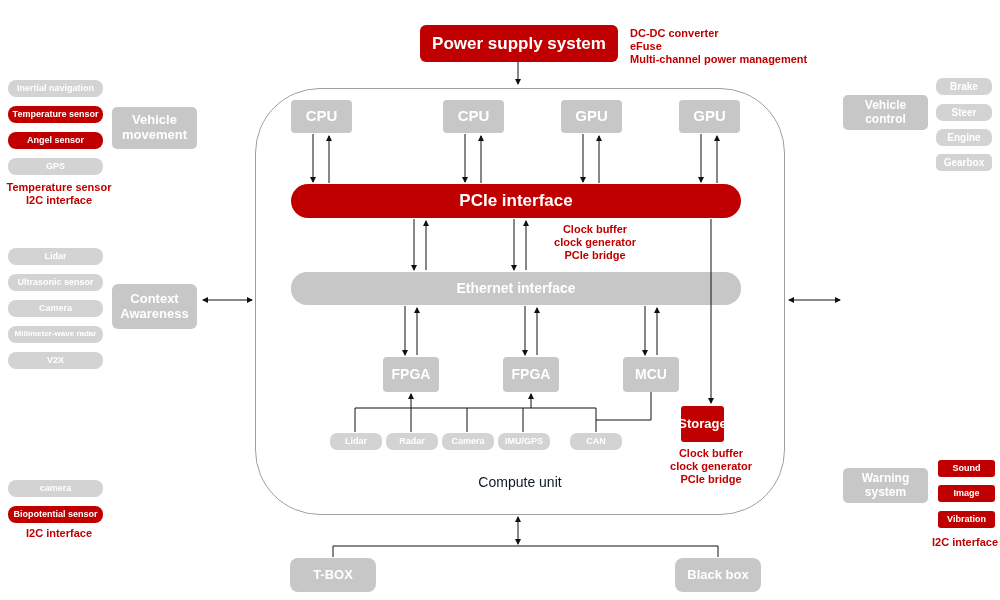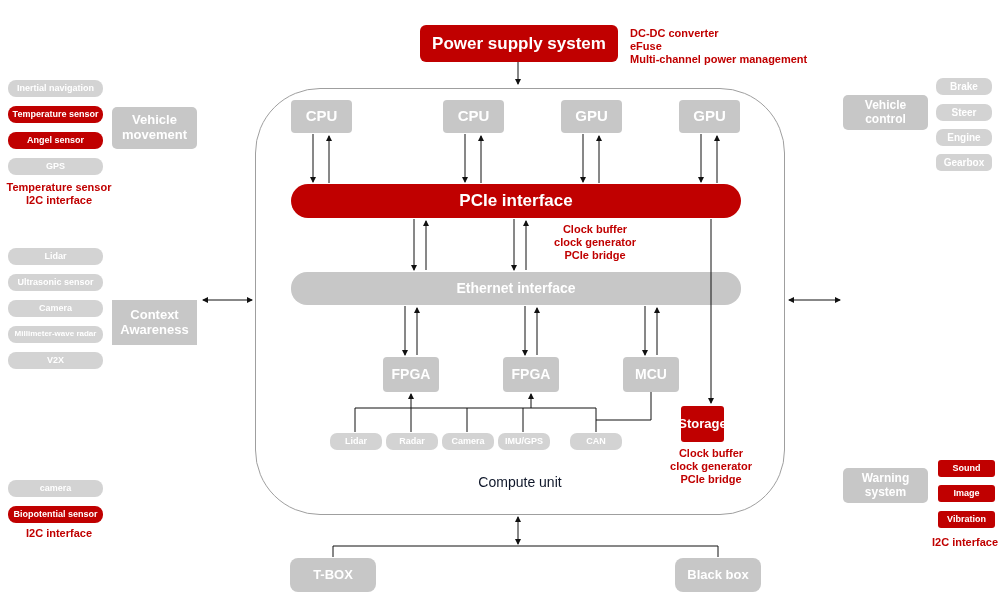--- a/index.html
+++ b/index.html
@@ -73,21 +73,21 @@
   <div class="rnote center" style="left:2px;top:181px;width:114px">
     <div>Temperature sensor</div>
     <div>I2C interface</div>
   </div>
 
   <div class="node pillgray" style="left:8px;top:248px;width:95px;height:17px;border-radius:8px;font-size:9px">Lidar</div>
   <div class="node pillgray" style="left:8px;top:274px;width:95px;height:17px;border-radius:8px;font-size:9px">Ultrasonic sensor</div>
   <div class="node pillgray" style="left:8px;top:300px;width:95px;height:17px;border-radius:8px;font-size:9px">Camera</div>
   <div class="node pillgray" style="left:8px;top:326px;width:95px;height:17px;border-radius:8px;font-size:8px">Millimeter-wave radar</div>
   <div class="node pillgray" style="left:8px;top:352px;width:95px;height:17px;border-radius:8px;font-size:9px">V2X</div>
-  <div class="node gray" style="left:112px;top:300px;width:85px;height:45px;border-radius:0;font-size:13px;padding:0 6px">Context Awareness</div>
+  <div class="node gray" style="left:112px;top:284px;width:85px;height:45px;border-radius:6px;font-size:13px;padding:0 6px">Context Awareness</div>
 
   <div class="node pillgray" style="left:8px;top:480px;width:95px;height:17px;border-radius:8px;font-size:9px">camera</div>
   <div class="node red" style="left:8px;top:506px;width:95px;height:17px;border-radius:8px;font-size:9px">Biopotential sensor</div>
   <div class="rnote center" style="left:2px;top:527px;width:114px">
     <div>I2C interface</div>
   </div>
 
   <div class="node gray" style="left:843px;top:95px;width:85px;height:35px;border-radius:5px;font-size:12px">Vehicle control</div>
   <div class="node pillgray" style="left:936px;top:78px;width:56px;height:17px;border-radius:7px;font-size:10px">Brake</div>
   <div class="node pillgray" style="left:936px;top:104px;width:56px;height:17px;border-radius:7px;font-size:10px">Steer</div>

